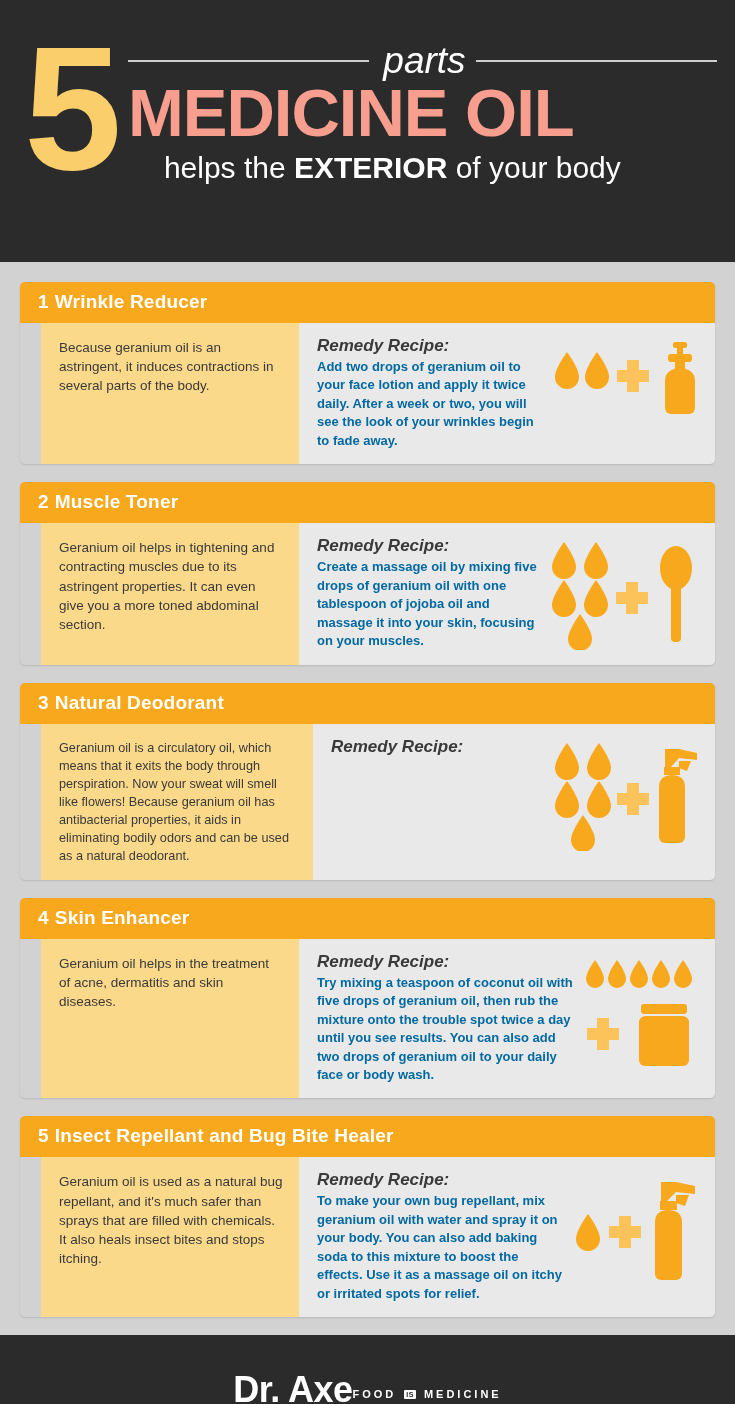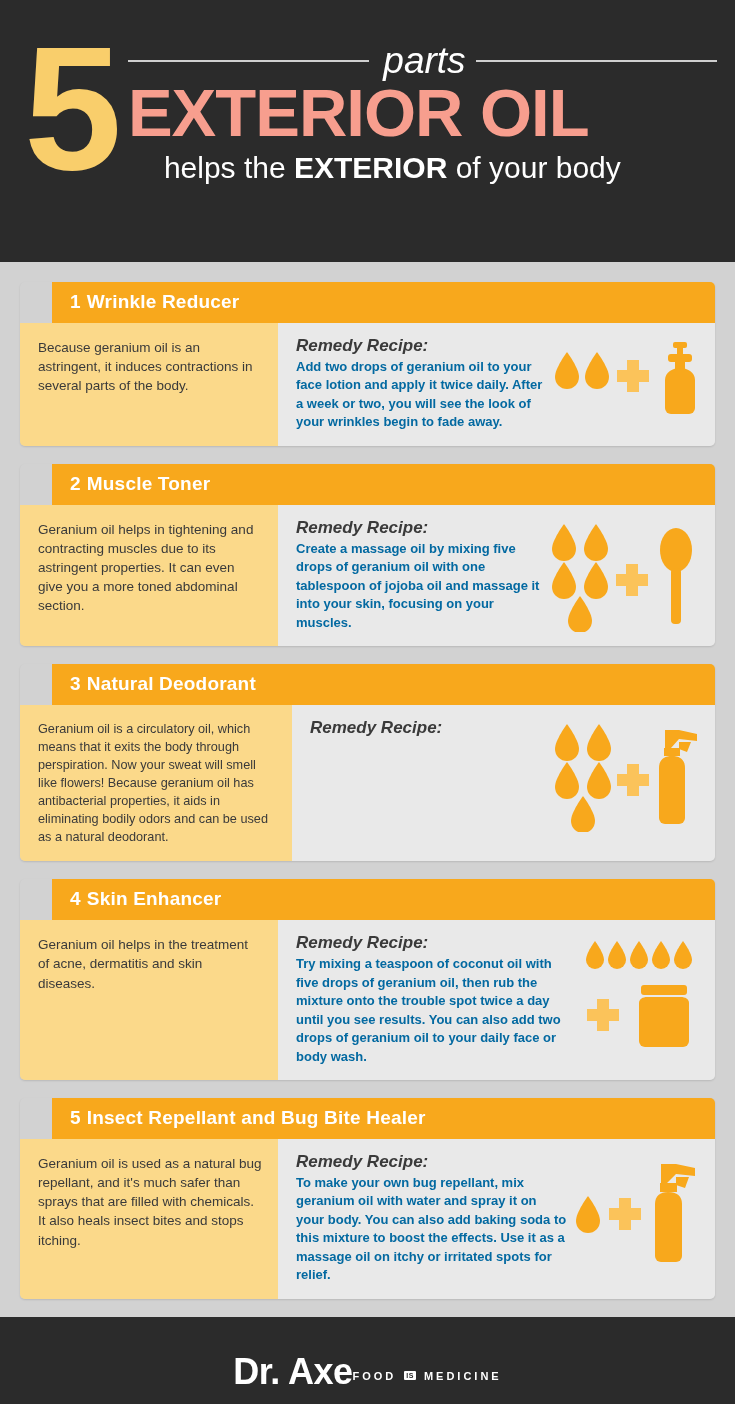--- a/index.html
+++ b/index.html
@@ -100,37 +100,37 @@
     overflow: hidden;
     box-shadow: 0 1px 2px rgba(0,0,0,0.12);
   }
   .section-head {
     background: #f8a81c;
     padding: 9px 18px 10px 18px;
     color: #ffffff;
     font-size: 19px;
     font-weight: bold;
     letter-spacing: 0.2px;
-    margin-left: 32px;
   }
   .section-head .num { margin-right: 6px; }
   .section-body {
     display: flex;
     align-items: stretch;
     min-height: 120px;
   }
   .left-col {
     background: #fbd98a;
     width: 258px;
     min-width: 258px;
     box-sizing: border-box;
     padding: 15px 16px 15px 18px;
     color: #3a3a3a;
     font-size: 13.5px;
     line-height: 1.42;
+    margin-left: 21px;
   }
   .right-col {
     background: #e9e9e9;
     flex: 1;
     box-sizing: border-box;
     padding: 13px 14px 14px 18px;
     display: flex;
     align-items: flex-start;
     justify-content: space-between;
     font-weight: bold;
@@ -207,21 +207,21 @@
 
   <div class="header">
     <div class="header-inner">
       <div class="big-number">5</div>
       <div class="header-right">
         <div class="ways-row">
           <div class="rule left"></div>
           <div class="ways-text">parts</div>
           <div class="rule right"></div>
         </div>
-        <div class="title-main">EXTERIOR OIL</div>
+        <div class="title-main">MEDICINE OIL</div>
         <div class="title-sub"><span>helps the </span><b>EXTERIOR</b><span> of your body</span></div>
       </div>
     </div>
   </div>
 
   <div class="sections">
 
     <div class="section s1">
       <div class="section-head">
         <span class="num">1</span><span>Wrinkle Reducer</span>

